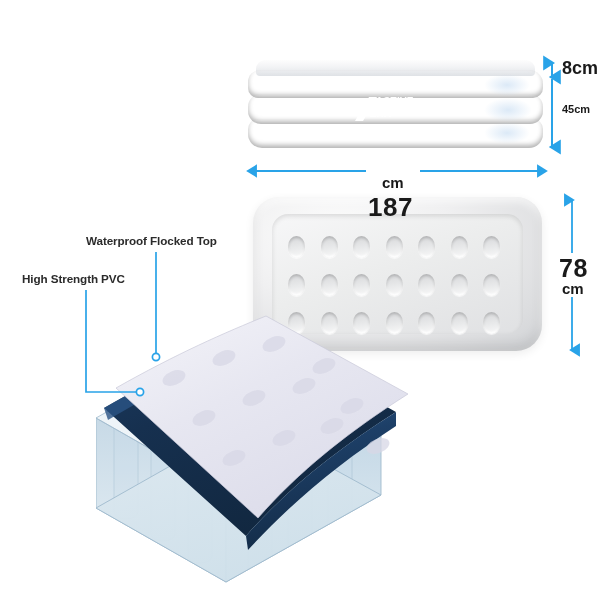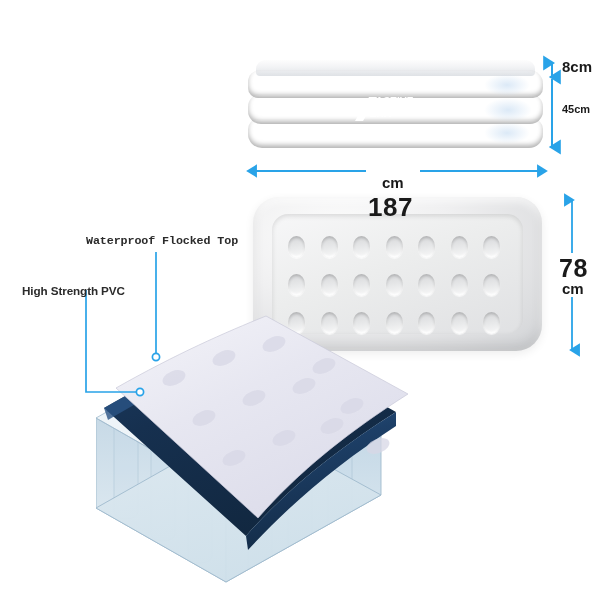--- a/index.html
+++ b/index.html
@@ -342,27 +342,27 @@
     <line x1="572" y1="200" x2="572" y2="253" stroke="#29a3e8" stroke-width="1.8" marker-start="url(#arrUp)"></line>
     <line x1="572" y1="297" x2="572" y2="350" stroke="#29a3e8" stroke-width="1.8" marker-end="url(#arrDown)"></line>
 
     <line x1="156" y1="252" x2="156" y2="355" stroke="#29a3e8" stroke-width="1.7"></line>
     <circle cx="156" cy="357" r="3.6" fill="#ffffff" stroke="#29a3e8" stroke-width="1.7"></circle>
 
     <polyline points="86,290 86,392 137,392" fill="none" stroke="#29a3e8" stroke-width="1.7"></polyline>
     <circle cx="140" cy="392" r="3.6" fill="#ffffff" stroke="#29a3e8" stroke-width="1.7"></circle>
   </svg>
 
-  <div class="dimtext" style="left:562px;top:58px;font-size:15px;">8cm</div>
+  <div class="dimtext" style="left:562px;top:58px;font-size:18px;">8cm</div>
 
   <div class="dimtext" style="left:562px;top:103px;font-size:11px;">45cm</div>
 
   <div class="dimtext" style="left:368px;top:148px;font-size:26px;letter-spacing:0.5px;margin-top:44px;">187</div>
   <div class="dimtext" style="left:382px;top:174px;font-size:15px;">cm</div>
 
   <div class="dimtext" style="left:559px;top:254px;font-size:25px;letter-spacing:0.5px;">78</div>
   <div class="dimtext" style="left:562px;top:280px;font-size:15px;">cm</div>
 
-  <div class="callout-label" style="left:86px;top:234px;font-family:Liberation Mono, monospace;">Waterproof Flocked Top</div>
-
-  <div class="callout-label" style="left:22px;top:284px;">High Strength PVC</div>
+  <div class="callout-label" style="left:86px;top:234px;">Waterproof Flocked Top</div>
+
+  <div class="callout-label" style="left:22px;top:272px;">High Strength PVC</div>
 
 </div>
 
 </body></html>

